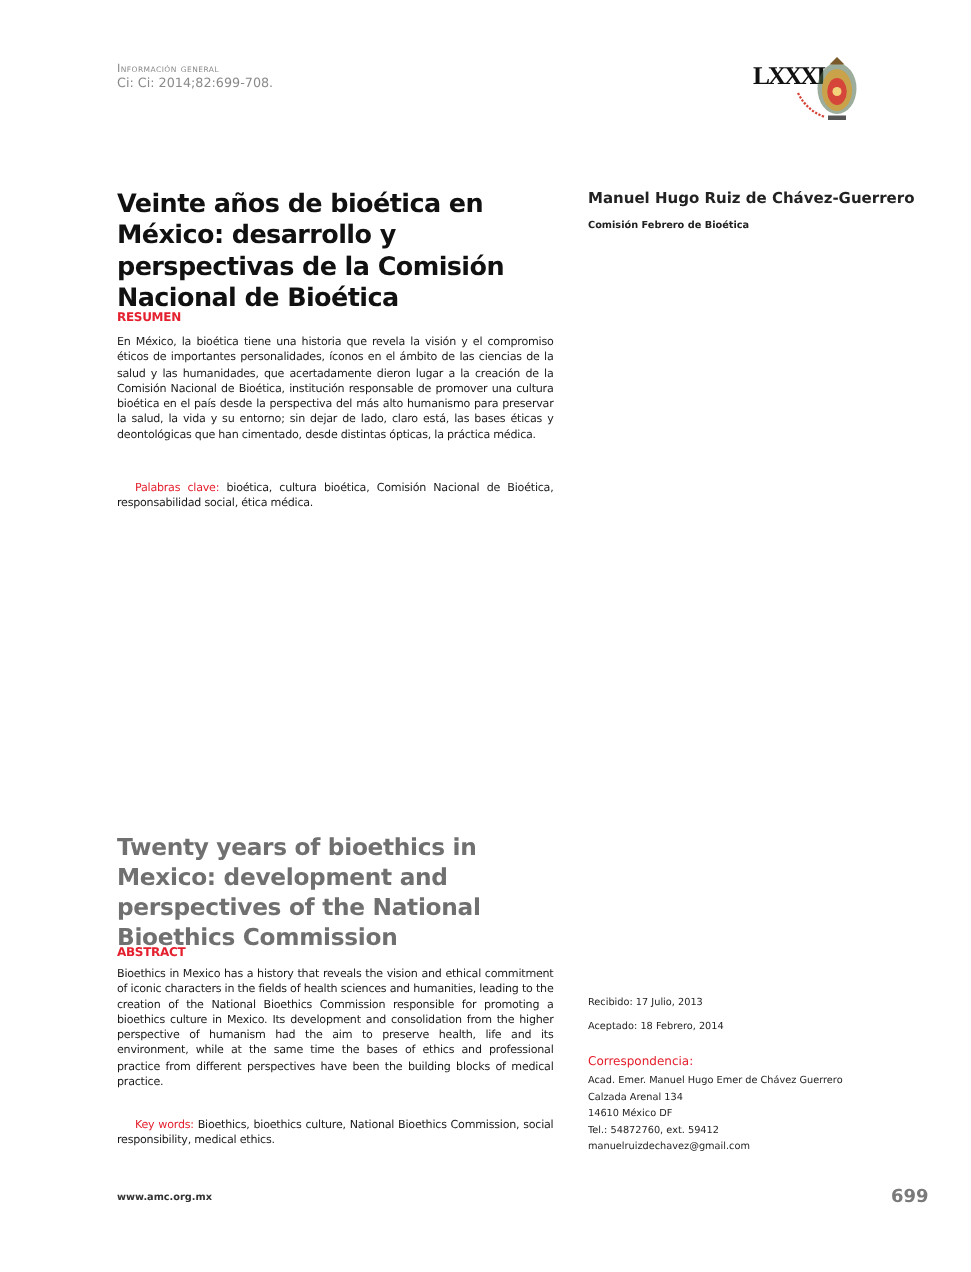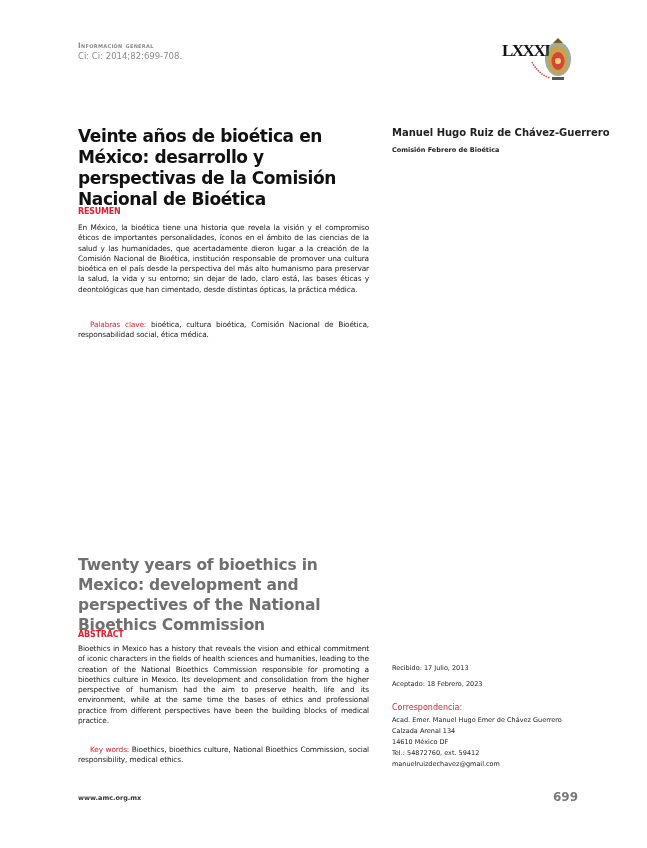--- a/index.html
+++ b/index.html
@@ -2,21 +2,21 @@
 <html><head>
   <meta charset="utf-8">
   <style>
     * { box-sizing: border-box; margin: 0; padding: 0; }
     html, body { width: 647px; height: 848px; background: #ffffff; overflow: hidden; }
     body { position: relative; font-family: "DejaVu Sans", sans-serif; color: #1a1a1a; }
 
     .section-label {
       position: absolute; left: 78px; top: 41px;
       font-size: 7.5px; font-variant: small-caps; letter-spacing: 0.3px;
-      color: #8a8a8a; font-weight: bold;
+      color: #8a8a8a; font-weight: normal;
     }
     .citation {
       position: absolute; left: 78px; top: 51px;
       font-size: 8.5px; color: #8a8a8a;
     }
 
     .logo { position: absolute; left: 502px; top: 36px; width: 72px; height: 46px; }
 
     .title-es {
       position: absolute; left: 78px; top: 126px; width: 290px;
@@ -70,21 +70,21 @@
     .corr-block {
       position: absolute; left: 392px; top: 715px;
       font-size: 6.5px; line-height: 11px; color: #222;
     }
 
     .footer-url {
       position: absolute; left: 78px; top: 794px;
       font-size: 6.5px; font-weight: bold; color: #333;
     }
     .page-number {
-      position: absolute; left: 553px; top: 790px;
+      position: absolute; left: 594px; top: 790px;
       font-size: 12px; font-weight: bold; color: #7a7a7a;
     }
   </style>
 </head>
 <body>
 
 <div class="section-label">Información general</div>
 <div class="citation">Ci: Ci: 2014;82:699-708.</div>
 
 <div class="logo">
@@ -109,21 +109,21 @@
 <p class="para abstract-es">En México, la bioética tiene una historia que revela la visión y el compromiso éticos de importantes personalidades, íconos en el ámbito de las ciencias de la salud y las humanidades, que acertadamente dieron lugar a la creación de la Comisión Nacional de Bioética, institución responsable de promover una cultura bioética en el país desde la perspectiva del más alto humanismo para preservar la salud, la vida y su entorno; sin dejar de lado, claro está, las bases éticas y deontológicas que han cimentado, desde distintas ópticas, la práctica médica.</p>
 <p class="para keywords-es"><span class="kw-label">Palabras clave:</span><span> bioética, cultura bioética, Comisión Nacional de Bioética, responsabilidad social, ética médica.</span></p>
 
 <h2 class="title-en">Twenty years of bioethics in Mexico: development and perspectives of the National Bioethics Commission</h2>
 
 <div class="heading-red en">ABSTRACT</div>
 <p class="para abstract-en">Bioethics in Mexico has a history that reveals the vision and ethical commitment of iconic characters in the fields of health sciences and humanities, leading to the creation of the National Bioethics Commission responsible for promoting a bioethics culture in Mexico. Its development and consolidation from the higher perspective of humanism had the aim to preserve health, life and its environment, while at the same time the bases of ethics and professional practice from different perspectives have been the building blocks of medical practice.</p>
 <p class="para keywords-en"><span class="kw-label">Key words:</span><span> Bioethics, bioethics culture, National Bioethics Commission, social responsibility, medical ethics.</span></p>
 
 <div class="side-meta received">Recibido: 17 Julio, 2013</div>
-<div class="side-meta accepted">Aceptado: 18 Febrero, 2023</div>
+<div class="side-meta accepted">Aceptado: 18 Febrero, 2014</div>
 <div class="corr-label">Correspondencia:</div>
 <div class="corr-block">
   <div>Acad. Emer. Manuel Hugo Emer de Chávez Guerrero</div>
   <div>Calzada Arenal 134</div>
   <div>14610 México DF</div>
   <div>Tel.: 54872760, ext. 59412</div>
   <div>manuelruizdechavez@gmail.com</div>
 </div>
 
 <div class="footer-url">www.amc.org.mx</div>

